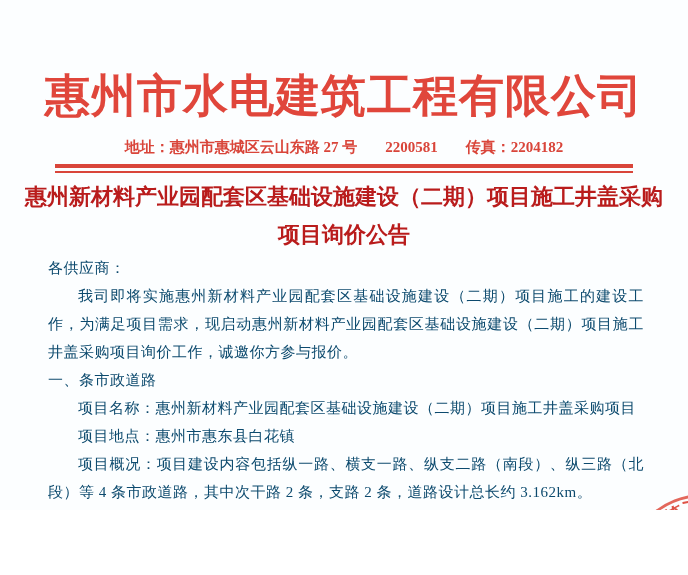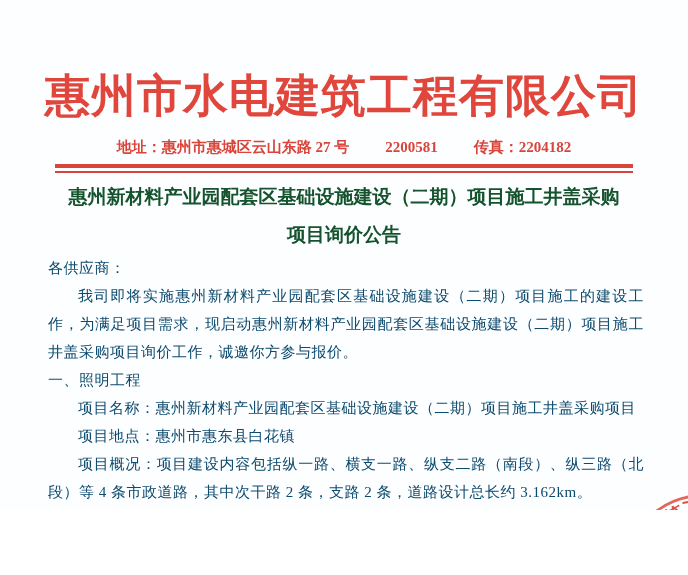--- a/index.html
+++ b/index.html
@@ -25,21 +25,21 @@
     color: #e0463b;
     line-height: 1.25;
     white-space: nowrap;
   }
 
   .contact-line {
     margin-top: 14px;
     display: flex;
     justify-content: center;
     align-items: baseline;
-    gap: 36px;
+    gap: 28px;
     font-size: 15px;
     font-weight: bold;
     color: #d9453a;
     white-space: nowrap;
   }
   .contact-line .seg { display: inline-block; }
 
   .rule-thick {
     width: 578px;
     height: 4px;
@@ -50,23 +50,23 @@
     width: 578px;
     height: 1.5px;
     background: #d9453a;
     margin: 3px auto 0 auto;
   }
 
   
   .doc-title {
     margin-top: 5px;
     text-align: center;
-    font-size: 19px;
+    font-size: 22px;
     font-weight: bold;
-    color: #14532d;
+    color: #b91c1c;
     line-height: 38px;
   }
   .doc-title span { display: block; }
 
   
   .doc-body {
     margin: 0 44px 0 48px;
     font-size: 15px;
     line-height: 28px;
     letter-spacing: 0.5px;
@@ -132,21 +132,21 @@
   </header>
 
   <h2 class="doc-title">
     <span>惠州新材料产业园配套区基础设施建设（二期）项目施工井盖采购</span>
     <span>项目询价公告</span>
   </h2>
 
   <main class="doc-body">
     <p class="salutation">各供应商：</p>
     <p class="indent">我司即将实施惠州新材料产业园配套区基础设施建设（二期）项目施工的建设工作，为满足项目需求，现启动惠州新材料产业园配套区基础设施建设（二期）项目施工井盖采购项目询价工作，诚邀你方参与报价。</p>
-    <p class="section-heading">一、照明工程</p>
+    <p class="section-heading">一、条市政道路</p>
     <p class="indent">项目名称：惠州新材料产业园配套区基础设施建设（二期）项目施工井盖采购项目</p>
     <p class="indent">项目地点：惠州市惠东县白花镇</p>
     <p class="indent">项目概况：项目建设内容包括纵一路、横支一路、纵支二路（南段）、纵三路（北段）等 4 条市政道路，其中次干路 2 条，支路 2 条，道路设计总长约 3.162km。</p>
   </main>
 
   <div class="seal">
     <div class="seal-ring"></div>
     <span class="seal-char c0">水</span>
     <span class="seal-char c1">电</span>
     <span class="seal-char c2">建</span>

